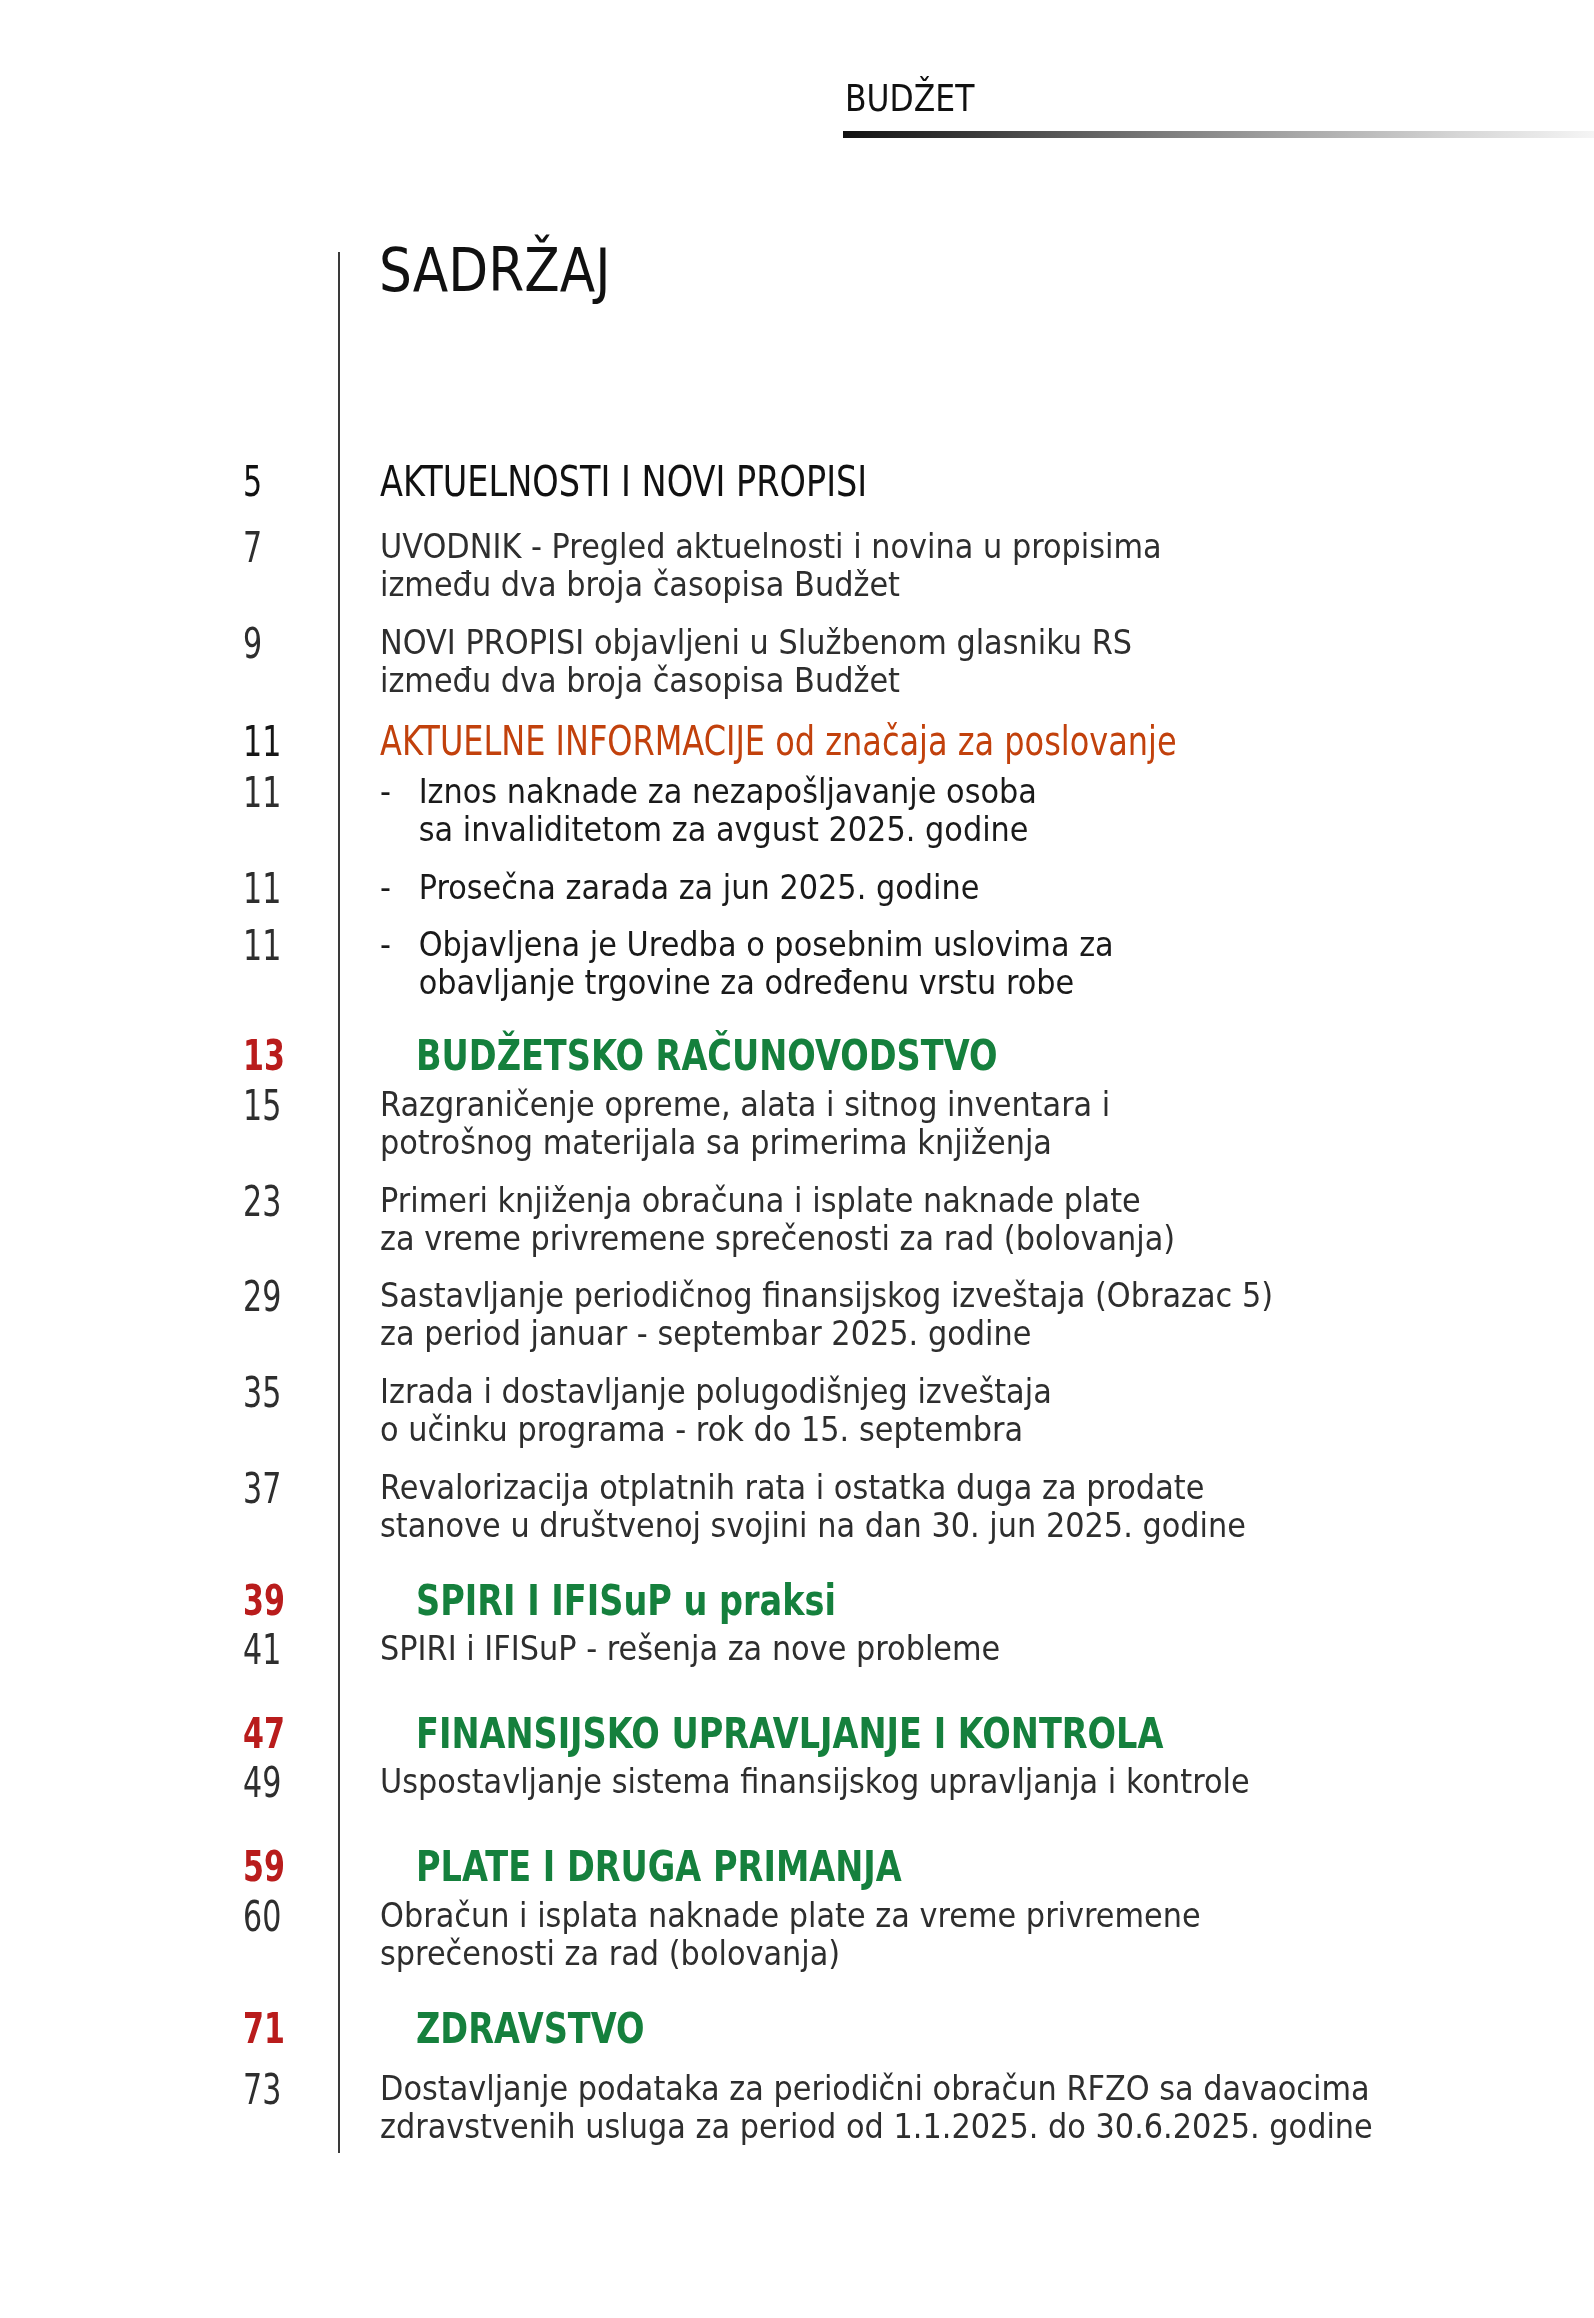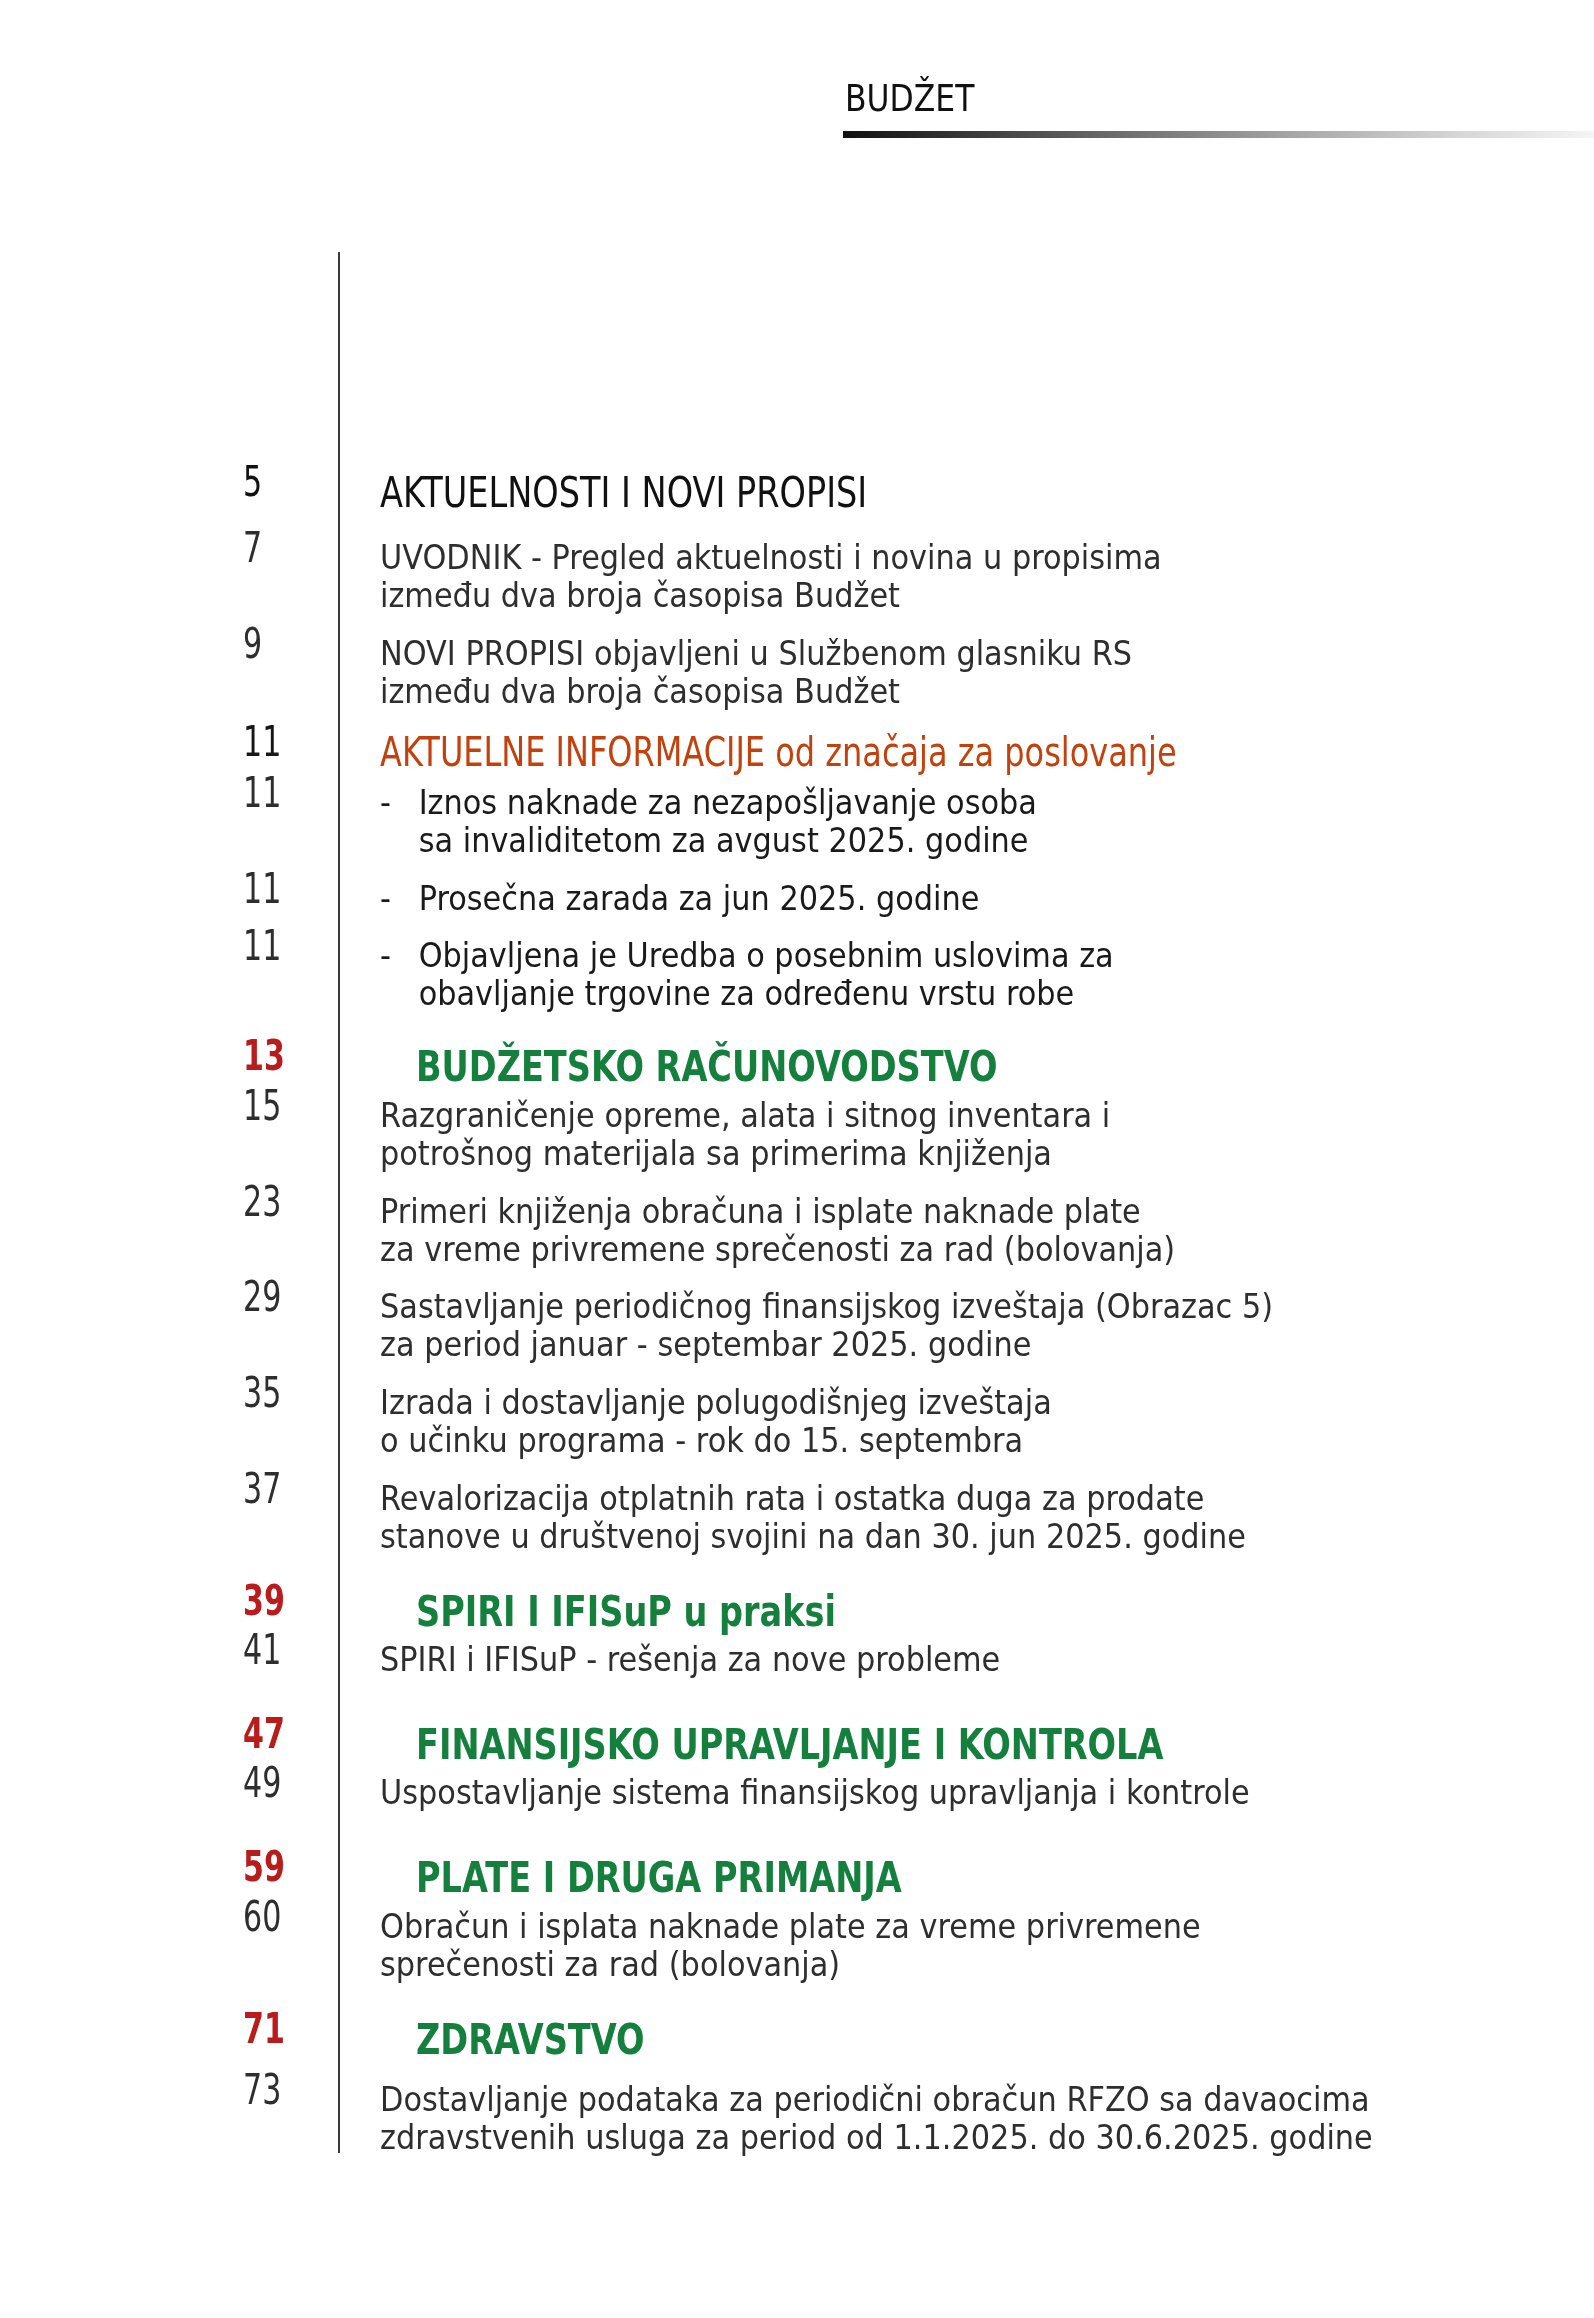--- a/index.html
+++ b/index.html
@@ -31,21 +31,21 @@
     position:absolute;left:379px;top:237px;
     font-size:61px;line-height:65px;font-weight:400;color:#111;
   }
   .vrule{
     position:absolute;left:338px;top:252px;width:1.6px;height:1901px;
     background:#3a3a3a;
   }
 
   .row{position:absolute;left:0;width:1594px;}
   .row .num{position:absolute;left:243px;top:0;font-size:43px;}
-  .row .txt{position:absolute;left:380px;top:11px;}
+  .row .txt{position:absolute;left:380px;top:0;}
   .ln{display:block;}
 
   .row-item{color:#2e2e2e;}
   .row-item .txt{font-size:33px;line-height:38px;font-weight:400;}
   .row-item .num{line-height:38px;font-weight:400;color:#2e2e2e;}
 
   .row-sub .txt{font-size:33px;line-height:38px;font-weight:400;}
   .row-sub .num{line-height:38px;font-weight:400;color:#2e2e2e;}
   .row-sub .dash-cell{display:inline-block;width:42px;}
   .row-sub .ln-indent{padding-left:42px;}
@@ -62,20 +62,23 @@
 </head>
 <body>
 
 <div class="page">
 
   <div class="brand">
     <span class="cx cx-brand">BUDŽET</span>
   </div>
   <div class="rule-gradient"></div>
 
+  <div class="page-title">
+    <span class="cx cx-title">SADRŽAJ</span>
+  </div>
 
   <div class="vrule"></div>
 
   <div class="row row-seclight" style="top:458px">
     <div class="num"><span class="cx cx-num">5</span></div>
     <div class="txt"><span class="cx cx-sec"><span class="ln">AKTUELNOSTI I NOVI PROPISI</span></span></div>
   </div>
 
   <div class="row row-item" style="top:528px">
     <div class="num"><span class="cx cx-num">7</span></div>

